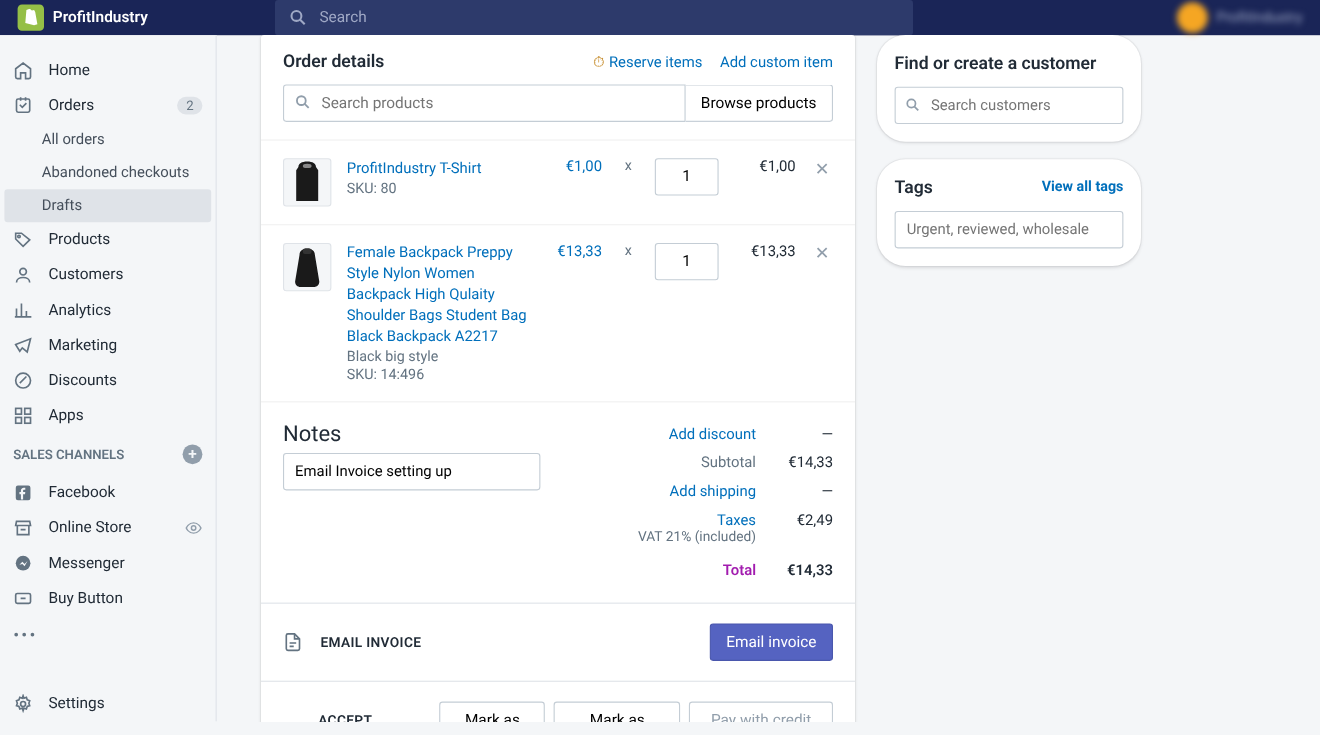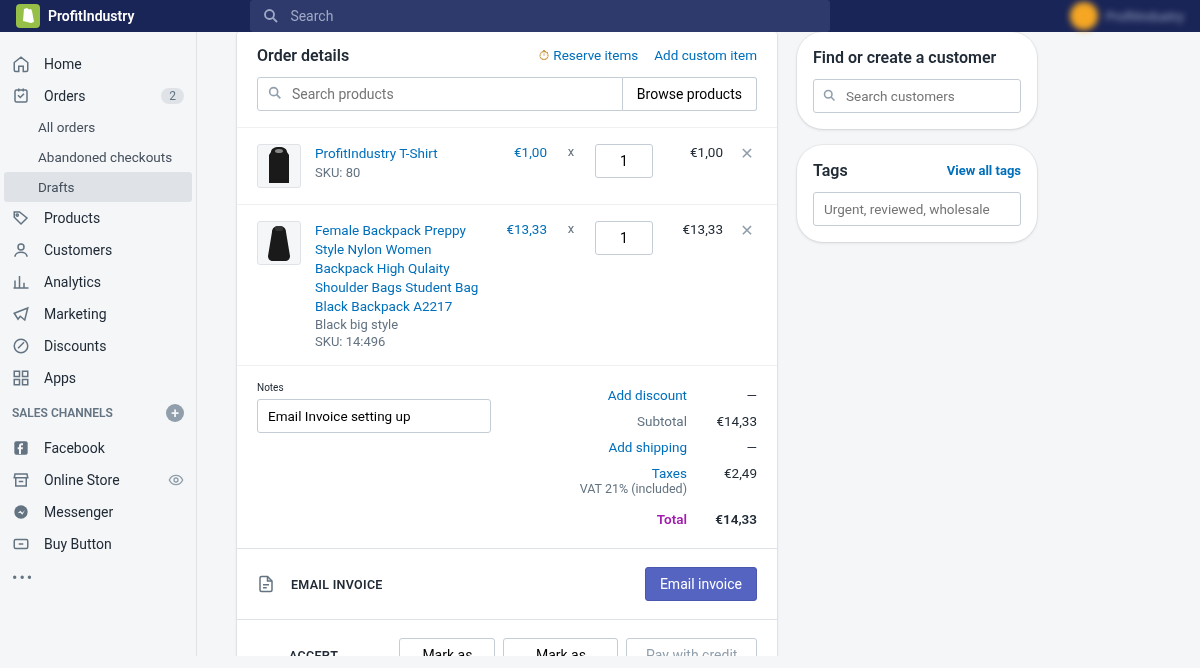--- a/index.html
+++ b/index.html
@@ -27,21 +27,21 @@
 .section-header .plus { margin-left: auto; width: 18px; height: 18px; background: #919eab; color: #f4f6f8; border-radius: 50%; display: flex; align-items: center; justify-content: center; font-size: 14px; }
 .sidebar-spacer { flex: 1; }
 .eye-icon { margin-left: auto; color: #919eab; }
 .more-dots { padding: 8px 12px; color: #637381; font-size: 16px; letter-spacing: 2px; }
 
 .main { flex: 1; overflow-y: auto; padding: 0 40px 40px 40px; display: flex; gap: 20px; align-items: flex-start; }
 .col-left { flex: 1; max-width: 540px; }
 .col-right { width: 240px; }
 
 .card { background: white; border-radius: 3px; box-shadow: 0 0 0 1px rgba(63,63,68,.05), 0 1px 3px rgba(63,63,68,.15); margin-bottom: 16px; }
-.card-header { display: flex; align-items: center; padding: 14px 20px 12px 20px; gap: 39px; }
+.card-header { display: flex; align-items: flex-end; padding: 14px 20px 12px 20px; gap: 39px; }
 .card-title { font-size: 16px; font-weight: 600; }
 .card-links { margin-left: auto; display: flex; gap: 16px; font-size: 13.5px; }
 .link { color: #006fbb; cursor: pointer; }
 .link.warn::before { content: "⏱"; margin-right: 4px; color: #bf7e11; }
 
 .search-row { display: flex; padding: 0 20px 16px 20px; gap: 0; }
 .search-input-wrap { flex: 1; position: relative; }
 .search-input-wrap input { width: 100%; border: 1px solid #c4cdd5; border-radius: 3px 0 0 3px; height: 34px; padding: 0 10px 0 34px; font-size: 14px; }
 .search-input-wrap .s-icon { position: absolute; left: 10px; top: 8px; color: #919eab; }
 .browse-btn { border: 1px solid #c4cdd5; border-left: none; background: white; border-radius: 0 3px 3px 0; padding: 0 14px; font-size: 14px; cursor: pointer; }
@@ -52,21 +52,21 @@
 .item-title { color: #006fbb; font-size: 13.5px; line-height: 1.4; }
 .item-sub { color: #637381; font-size: 13px; margin-top: 2px; }
 .item-price { color: #006fbb; font-size: 13.5px; width: 50px; text-align: right; }
 .item-x { width: 20px; text-align: center; color: #637381; font-size: 13px; }
 .item-qty input { width: 58px; height: 34px; border: 1px solid #c4cdd5; border-radius: 3px; text-align: center; font-size: 14px; }
 .item-total { width: 56px; text-align: right; font-size: 13.5px; }
 .item-remove { width: 20px; color: #919eab; cursor: pointer; font-size: 16px; text-align: center; }
 
 .summary-section { display: flex; padding: 16px 20px; border-top: 1px solid #f0f0f0; gap: 24px; }
 .notes-col { flex: 0 0 234px; }
-.notes-label { font-size: 10px; color: #212b36; margin-bottom: 6px; }
+.notes-label { font-size: 20px; color: #212b36; margin-bottom: 6px; }
 .notes-input { width: 100%; border: 1px solid #c4cdd5; border-radius: 3px; padding: 8px 10px; font-size: 13.5px; }
 .summary-col { flex: 1; }
 .summary-row { display: flex; justify-content: space-between; padding: 5px 0; font-size: 13.5px; }
 .summary-row .lbl { color: #637381; text-align: right; flex: 1; }
 .summary-row .lbl.link { color: #006fbb; }
 .summary-row .val { width: 70px; text-align: right; }
 .summary-row.total { font-weight: 600; padding-top: 10px; }
 .tax-detail { font-size: 12.5px; color: #637381; text-align: right; }
 
 .action-row { display: flex; align-items: center; padding: 18px 20px; border-top: 1px solid #dfe3e8; gap: 14px; }
@@ -239,20 +239,29 @@
           <svg width="18" height="18" viewBox="0 0 24 24" fill="none" stroke="currentColor" stroke-width="2">
             <rect x="3" y="6" width="18" height="12" rx="2"></rect>
             <path d="M9 12h6"></path>
           </svg>
         </span>
       <span>Buy Button</span>
     </div>
     <div class="more-dots">•••</div>
 
     <div class="sidebar-spacer"></div>
+    <div class="nav-item">
+      <span class="nav-icon">
+          <svg width="18" height="18" viewBox="0 0 24 24" fill="none" stroke="currentColor" stroke-width="2">
+            <circle cx="12" cy="12" r="3"></circle>
+            <path d="M12 2l1 3 3-1 1 3 3 1-1 3 1 3-3 1-1 3-3-1-1 3-1-3-3 1-1-3-3-1 1-3-1-3 3-1 1-3 3 1z"></path>
+          </svg>
+        </span>
+      <span>Settings</span>
+    </div>
   </div>
 
   <div class="main">
     <div class="col-left">
       <div class="card">
         <div class="card-header">
           <span class="card-title">Order details</span>
           <div class="card-links">
             <span class="link warn">Reserve items</span>
             <span class="link">Add custom item</span>

